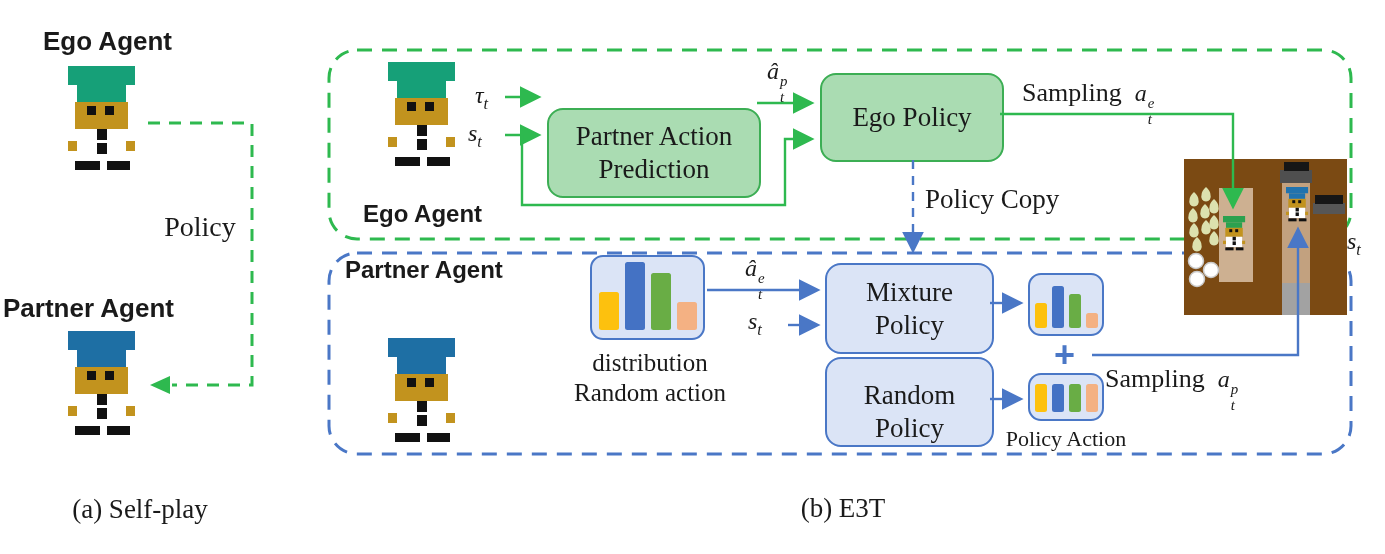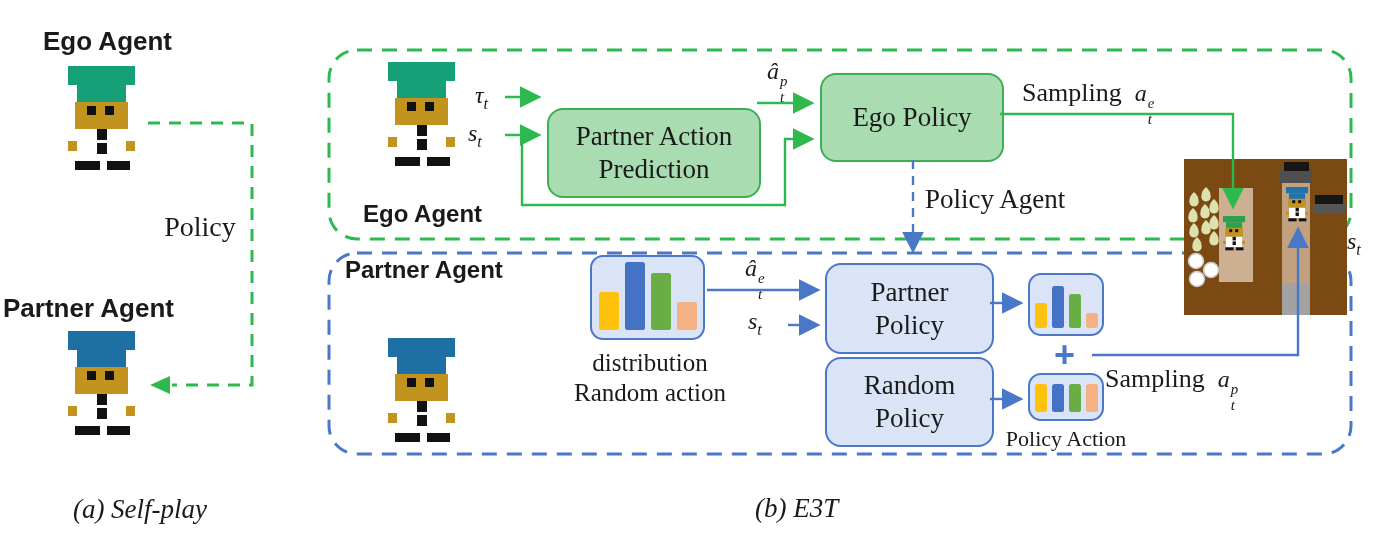--- a/index.html
+++ b/index.html
@@ -7,21 +7,21 @@
           font-family:"Liberation Serif",serif;color:#1a1a1a;}
   svg.layer{position:absolute;left:0;top:0;pointer-events:none;}
   .abs{position:absolute;}
 
   
   .heading{font-family:"Liberation Sans",sans-serif;font-weight:700;font-size:26px;white-space:nowrap;}
   .heading.inbox{font-size:24px;}
 
   
   .serif{font-family:"Liberation Serif",serif;font-size:26px;white-space:nowrap;}
-  .caption{font-size:27px;font-style:italic;}
+  .caption{font-size:27px;}
 
   
   .math{font-family:"Liberation Serif",serif;font-style:italic;font-size:24px;white-space:nowrap;}
   .math sub{font-size:0.68em;font-style:italic;vertical-align:-0.35em;}
   .ss{display:inline-flex;flex-direction:column;align-items:flex-start;font-size:0.62em;
       line-height:1.05;vertical-align:-0.50em;margin-left:1px;}
 
   
   .pbox{position:absolute;border-radius:16px;display:flex;flex-direction:column;
         align-items:center;justify-content:center;text-align:center;line-height:1.22;
@@ -150,21 +150,21 @@
 
   <div class="abs serif" style="left:1022px;top:78px;">
     <span>Sampling</span>&nbsp;&nbsp;<span class="math"><span>a</span><span class="ss">
           <span>e</span>
           <span>t</span>
         </span></span>
   </div>
 
   <div class="abs heading inbox" style="left:363px;top:200px;">Ego Agent</div>
 
-  <div class="abs serif" style="left:925px;top:184px;font-size:27px;">Policy Agent</div>
+  <div class="abs serif" style="left:925px;top:184px;font-size:27px;">Policy Copy</div>
 
   <div class="abs heading inbox" style="left:345px;top:256px;">Partner Agent</div>
 
   <div class="chef" style="left:388px;top:338px;--hat:var(--partner_hat);">
     <div class="brim"></div>
     <div class="hattop"></div>
     <div class="face"></div>
     <div class="eye l"></div>
       <div class="eye r"></div>
     <div class="body"></div>
@@ -193,24 +193,24 @@
     <span>â</span><span class="ss">
         <span>e</span>
         <span>t</span>
       </span>
   </div>
   <div class="abs math" style="left:748px;top:308px;">
     <span>s</span><sub>t</sub>
   </div>
 
   <div class="pbox blue" style="left:825px;top:263px;width:165px;height:87px;">
-    <div>Partner</div>
+    <div>Mixture</div>
     <div>Policy</div>
   </div>
-  <div class="pbox blue" style="left:825px;top:357px;width:165px;height:86px;">
+  <div class="pbox blue" style="left:825px;top:357px;width:165px;height:86px;justify-content:flex-end;">
     <div>Random</div>
     <div>Policy</div>
   </div>
 
   <div class="chartbox" style="left:1028px;top:273px;width:76px;height:63px;">
     <div class="bars" style="gap:5px;padding:6px 0;">
         <span class="bar" style="height: 25px; width: 12px; background: rgb(253, 193, 14);"></span>
         <span class="bar" style="height: 42px; width: 12px; background: rgb(68, 114, 196);"></span>
         <span class="bar" style="height: 34px; width: 12px; background: rgb(105, 173, 69);"></span>
         <span class="bar" style="height: 15px; width: 12px; background: rgb(244, 177, 131);"></span>
@@ -293,21 +293,21 @@
       <div class="btn"></div>
       <div class="foot l"></div>
         <div class="foot r"></div>
     </div>
   </div>
 
   <div class="abs math" style="left:1347px;top:228px;">
     <span>s</span><sub>t</sub>
   </div>
 
-  <div class="abs serif caption" style="left:755px;top:493px;width:130px;">(b) E3T</div>
+  <div class="abs serif caption" style="left:778px;top:493px;width:130px;text-align:center;">(b) E3T</div>
 
   <svg class="layer" width="1385" height="554">
     <defs>
       <marker id="mg" markerWidth="10" markerHeight="10" refX="7.5" refY="4.5" orient="auto">
         <path d="M0,0 L9,4.5 L0,9 Z" style="fill:var(--green)"></path>
       </marker>
       <marker id="mb" markerWidth="10" markerHeight="10" refX="7.5" refY="4.5" orient="auto">
         <path d="M0,0 L9,4.5 L0,9 Z" style="fill:var(--blue)"></path>
       </marker>
     </defs>

